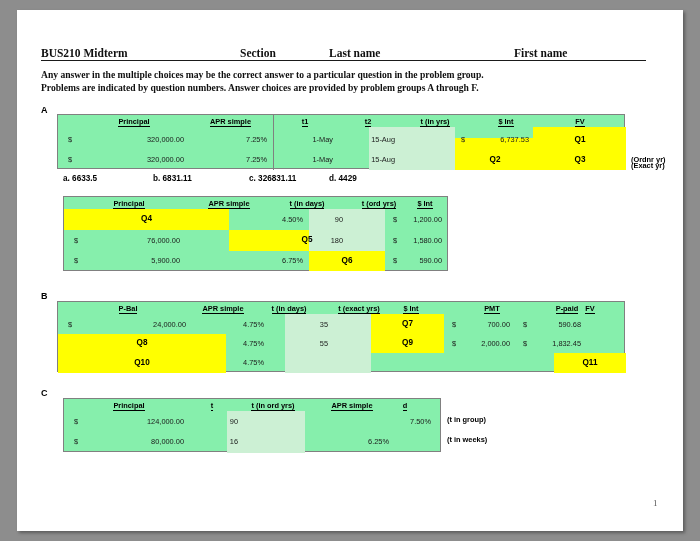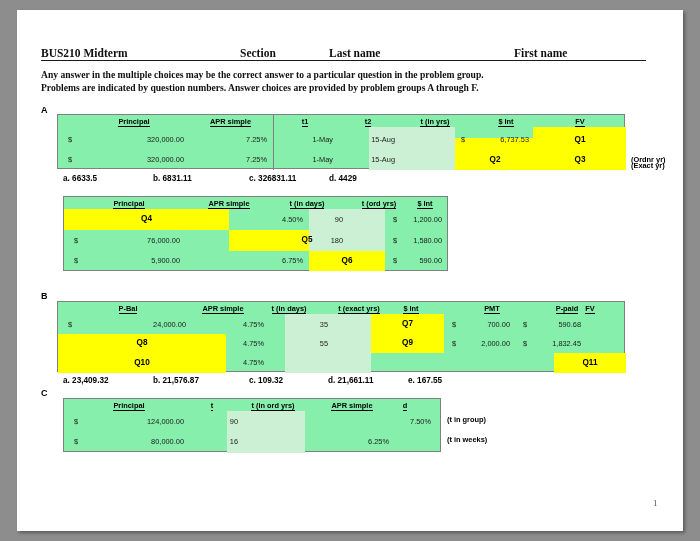--- a/index.html
+++ b/index.html
@@ -343,27 +343,20 @@
       <div class="cell q" style="left:0px;   top:51px; width:168px; height:20px;">Q10</div>
       <div class="cell num" style="left:132px; top:51px; width:78px;  height:20px;">4.75%</div>
       <div class="cell ctr" style="left:227px; top:51px; width:86px;  height:20px;"></div>
       <div class="cell ctr" style="left:313px; top:51px; width:73px;  height:20px;"></div>
       <div class="cell num" style="left:394px; top:51px; width:62px;  height:20px;"></div>
       <div class="cell num" style="left:465px; top:51px; width:62px;  height:20px;"></div>
       <div class="cell q" style="left:496px; top:51px; width:72px;  height:20px;">Q11</div>
     </div>
   </div>
 
-  <div class="choices" style="left:46px; top:366px; width:420px;">
-    <span style="left:0px;">a. 23,409.32</span>
-    <span style="left:90px;">b. 21,576.87</span>
-    <span style="left:186px;">c. 109.32</span>
-    <span style="left:265px;">d. 21,661.11</span>
-    <span style="left:345px;">e. 167.55</span>
-  </div>
 
   <div class="seclabel" style="left:24px; top:378px;">C</div>
 
   <div class="tbl" style="left:46px; top:388px; width:378px; height:54px;">
     <div class="cellgrid">
 
       <div class="cell hl-g" style="left:163px; top:12px; width:78px; height:42px;"></div>
 
       <div class="cell head" style="left:10px;  top:2px; width:110px; height:11px;">
             <span class="u">Principal</span>

